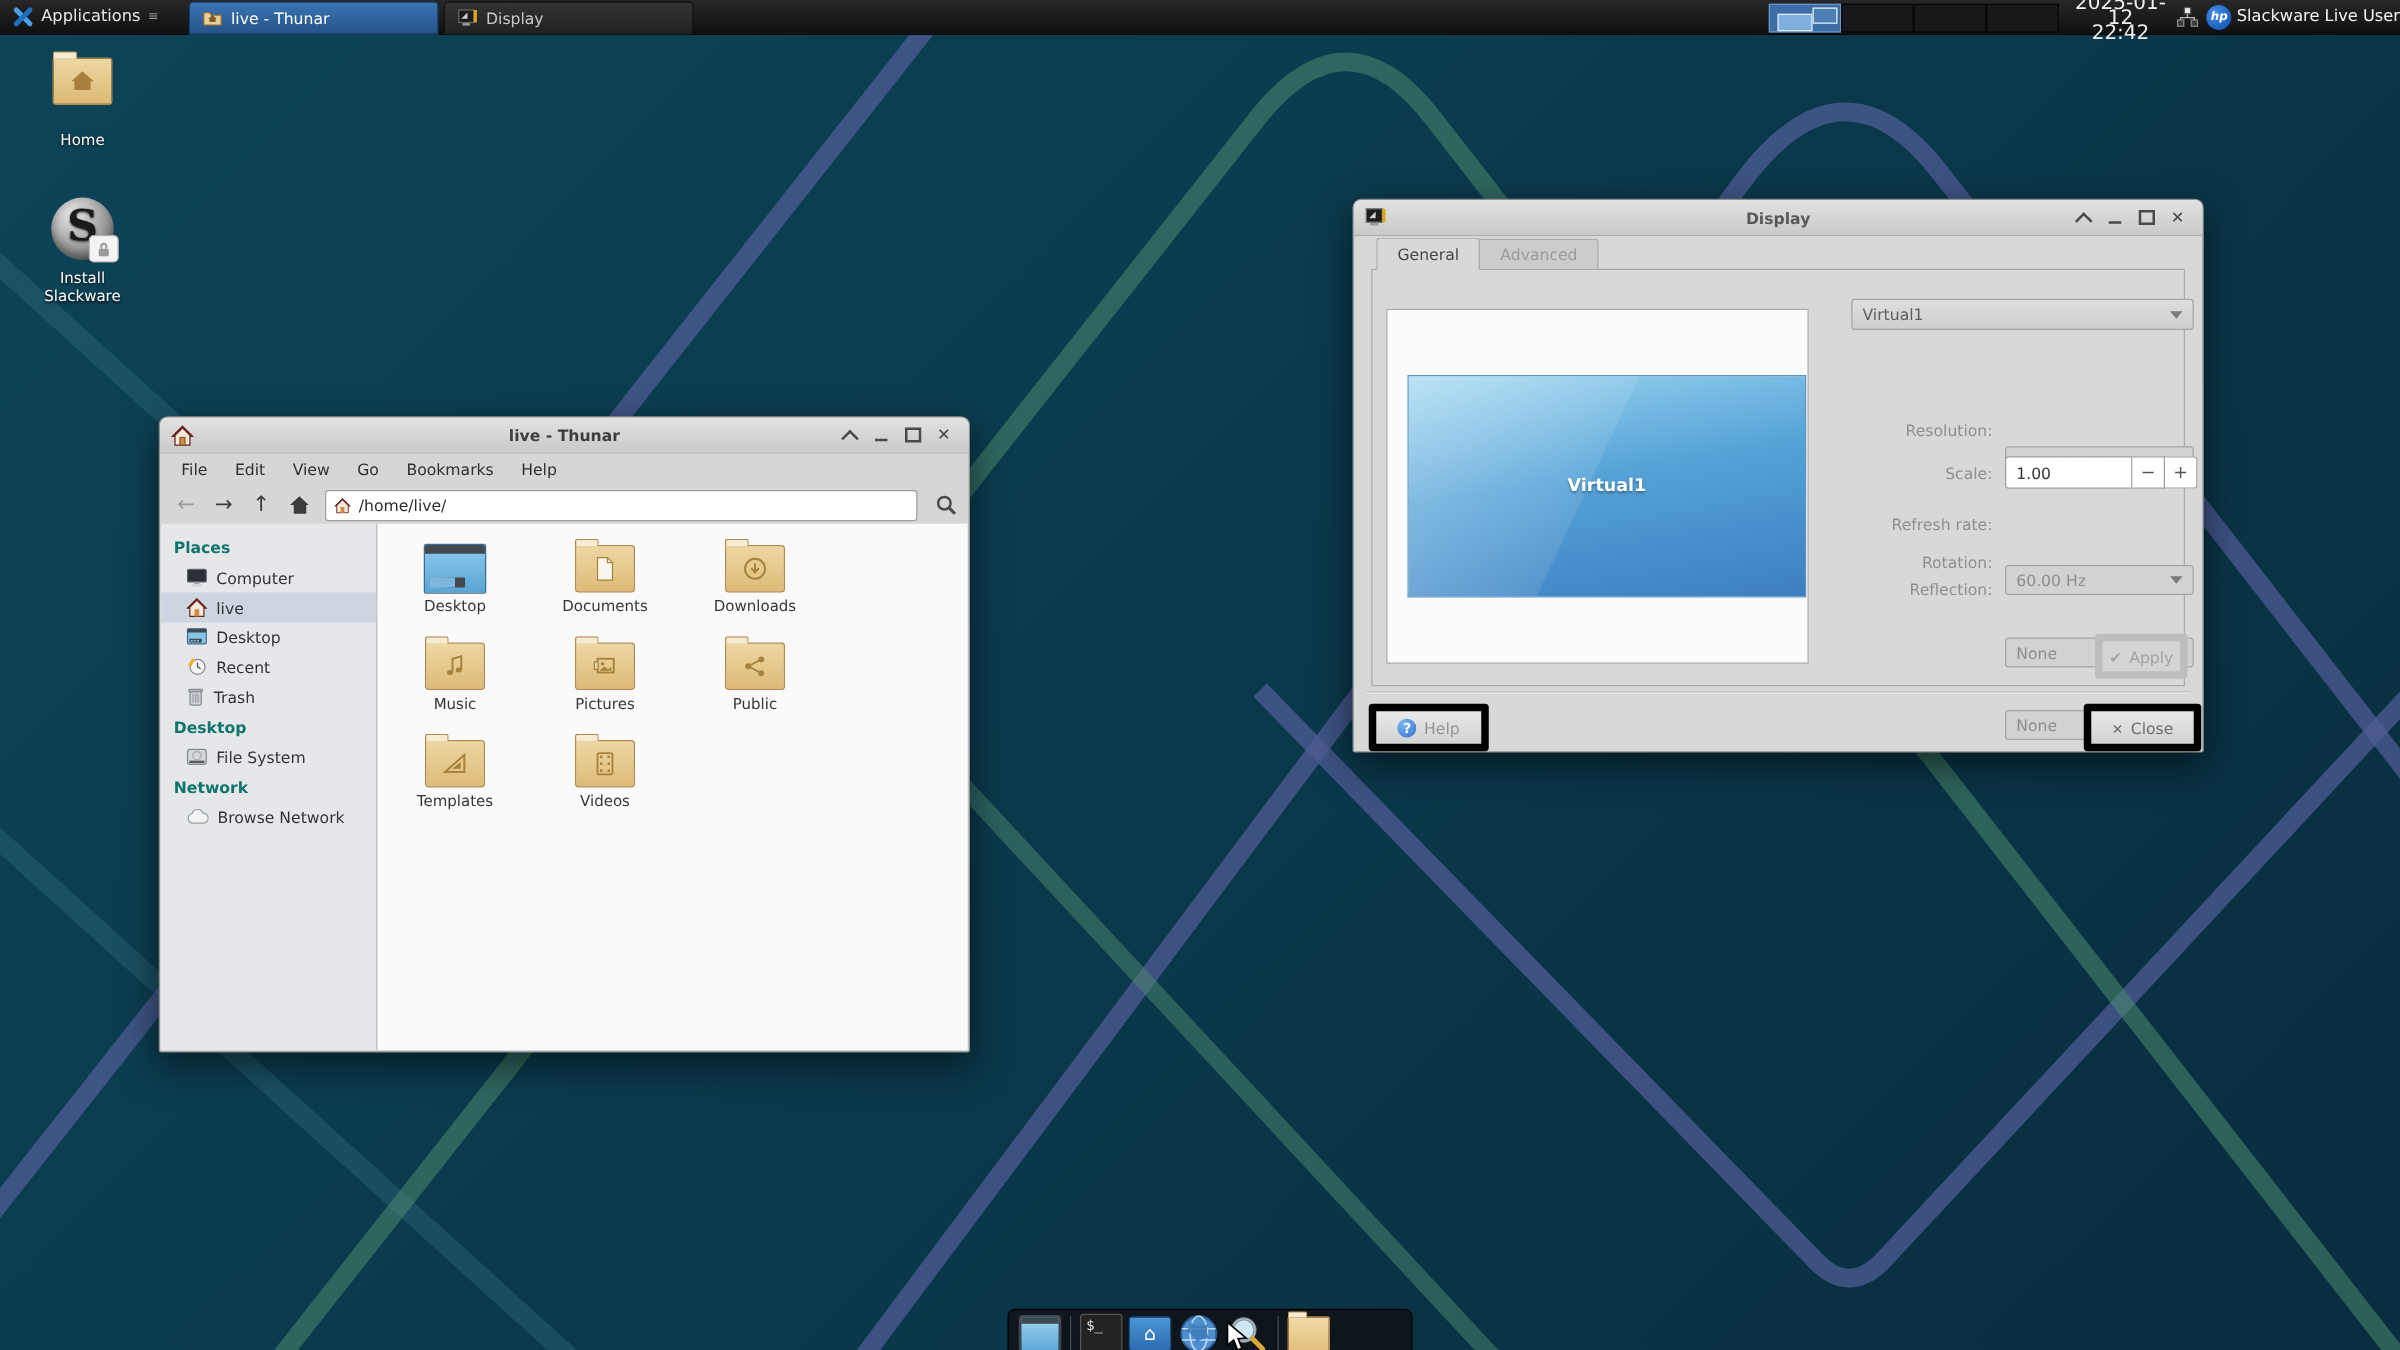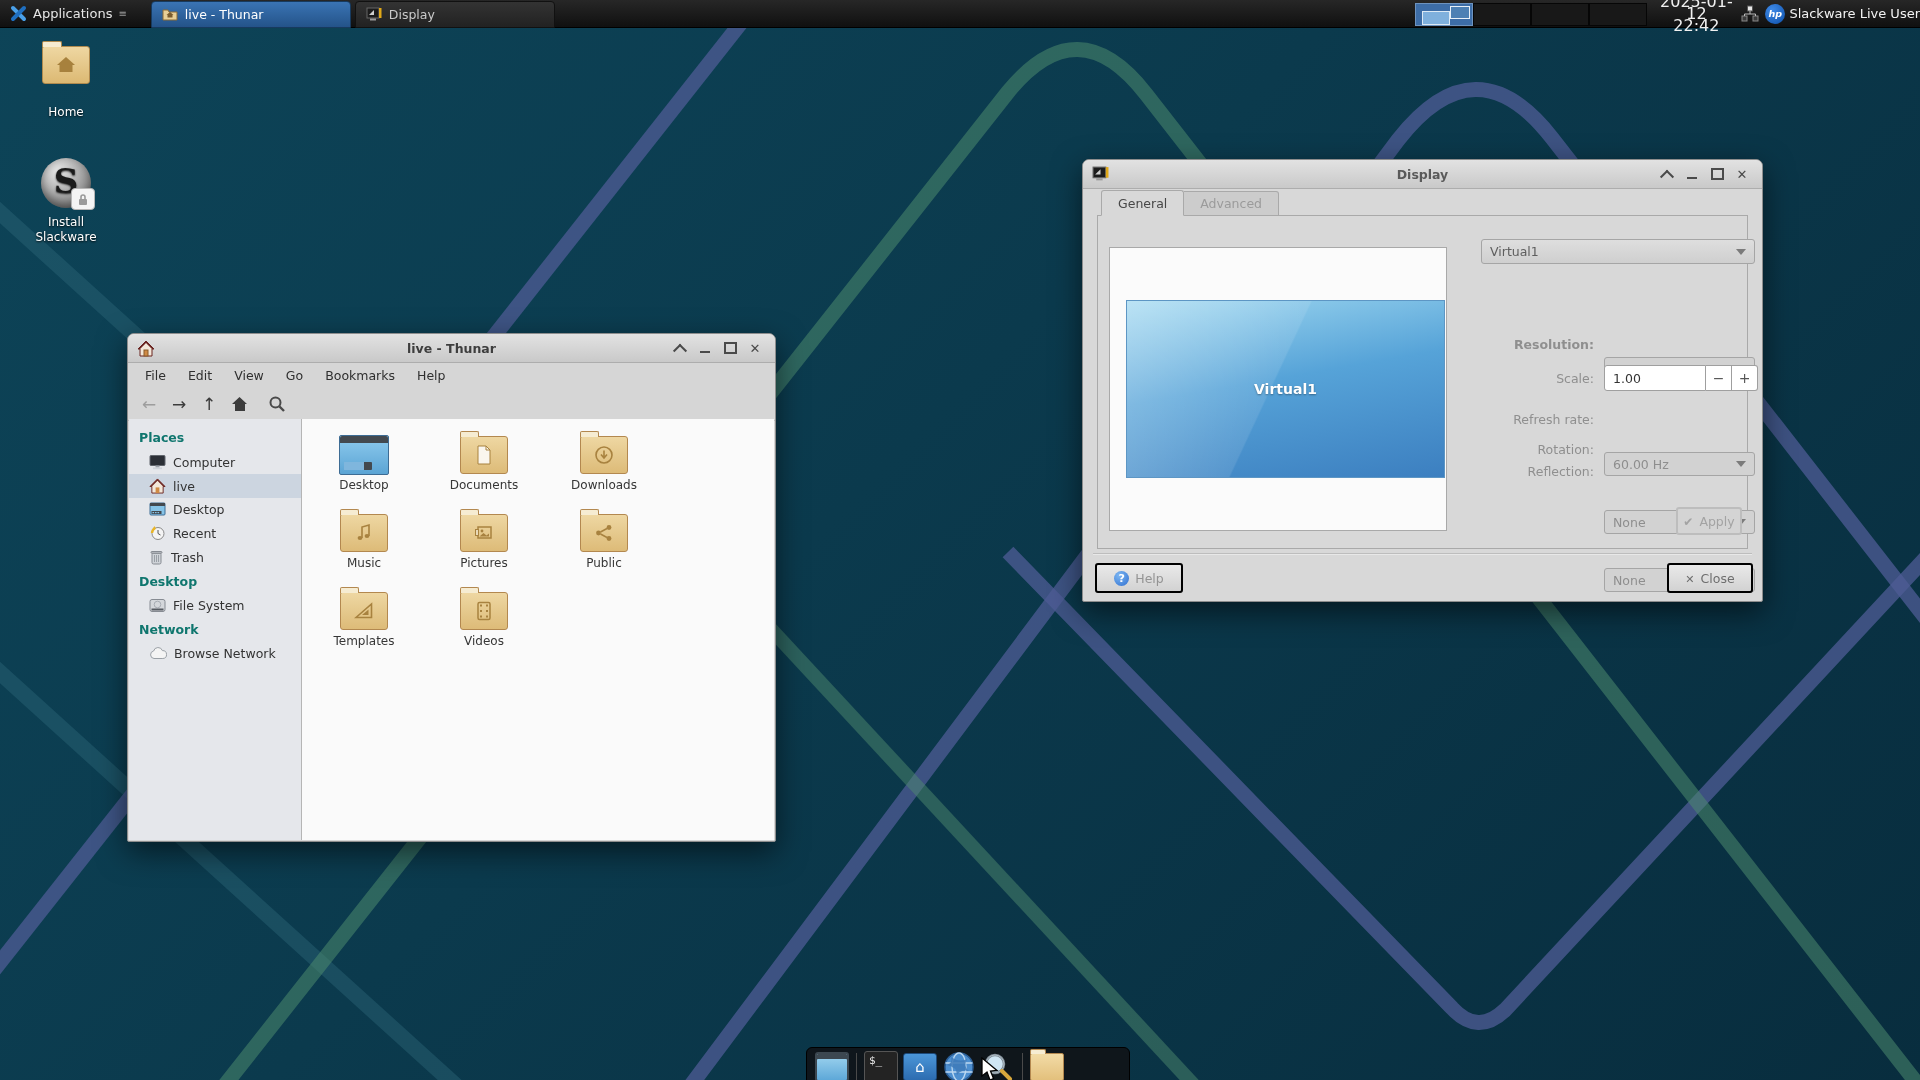--- a/index.html
+++ b/index.html
@@ -100,21 +100,21 @@
   .drop.disabled{background:#d2d2d2;color:#8e8e8e;}
   .drop .arrow{margin-left:auto;width:0;height:0;border-left:5px solid transparent;border-right:5px solid transparent;border-top:6px solid #7b7b7b;}
   .drop .extra{margin-left:auto;color:#b0b0b0;padding-right:8px;}
   .drop .extra + .arrow{margin-left:0;}
   .fieldlabel{position:absolute;font-size:12.5px;color:#8f8f8f;text-align:right;width:110px;}
   #scale-box{position:absolute;display:flex;}
   #scale-val{width:84px;height:24px;background:#fff;border:1px solid #9f9f9f;border-radius:3px 0 0 3px;
     font-size:12.5px;color:#333;display:flex;align-items:center;padding:0 8px;}
   .spinbtn{width:25px;height:24px;background:#fff;border:1px solid #9f9f9f;border-left:none;display:flex;align-items:center;justify-content:center;color:#555;font-size:14px;}
   .spinbtn.plus{border-radius:0 3px 3px 0;}
-  .gbtn{background:linear-gradient(#e9e9e9,#d2d2d2);border:2px solid #000000;border-radius:3px;
+  .gbtn{background:linear-gradient(#e9e9e9,#d2d2d2);border:6px solid #000000;border-radius:3px;
     display:flex;align-items:center;justify-content:center;gap:6px;font-size:12.5px;color:#6e6e6e;}
   .gbtn.disabled{background:#d4d4d4;color:#a3a3a3;border-color:#bdbdbd;}
   #dlg-sep{position:absolute;left:10px;right:10px;top:393px;height:0;border-top:1px solid #bdbdbd;border-bottom:1px solid #e8e8e8;}
   .help-q{width:15px;height:15px;border-radius:50%;background:radial-gradient(circle at 35% 30%,#7db7f2,#2f6fd0);
     color:#fff;font-size:11px;font-weight:bold;display:flex;align-items:center;justify-content:center;}
   .close-x::before{content:"✕";font-weight:bold;font-size:11px;color:#6e6e6e;}
   .apply-check::before{content:"✔";font-size:12px;color:#a3a3a3;}
   
   #dock{left:806px;top:1047px;width:306px;height:40px;background:rgba(16,18,22,.88);border:1px solid #000;
     border-radius:6px 6px 0 0;display:flex;align-items:flex-start;gap:5px;padding:4px 8px 0;z-index:60;}
@@ -248,20 +248,28 @@
 
     <div id="toolbar">
       <div class="toolbtn disabled">←</div>
       <div class="toolbtn">→</div>
       <div class="toolbtn">↑</div>
       <div class="toolbtn">
         <svg width="17" height="16" viewBox="0 0 17 16">
             <path d="M8.5 1 L16 8 h-2 v7 h-10 v-7 H1 Z" fill="#3c3c3c"></path>
           </svg>
       </div>
+      <div id="pathbar">
+        <svg width="14" height="13" viewBox="0 0 18 17">
+          <path d="M9 1 L17 9 h-2 v7 h-12 v-7 H1 Z" fill="#f3e8da" stroke="#6b2420"></path>
+          <path d="M9 1 L17 9 h-2 L9 3 L3 9 H1 Z" fill="#6b2420"></path>
+          <rect x="7" y="10" width="4" height="6" fill="#cf8a45"></rect>
+        </svg>
+        <span>/home/live/</span>
+      </div>
       <div id="search-btn">
         <svg width="18" height="18" viewBox="0 0 18 18">
           <circle cx="7.5" cy="7.5" r="5" fill="none" stroke="#4a4a4a" stroke-width="2"></circle>
           <line x1="11.5" y1="11.5" x2="16" y2="16" stroke="#4a4a4a" stroke-width="2.4"></line>
         </svg>
       </div>
     </div>
 
     <div id="thunar-body">
       <div id="sidebar">
@@ -443,21 +451,21 @@
         <div id="monitor">
           <span>Virtual1</span>
         </div>
       </div>
 
       <div class="drop abs" style="left:383px;top:23px;width:256px;height:23px;">
         <span>Virtual1</span>
         <span class="arrow"></span>
       </div>
 
-      <div class="fieldlabel abs" style="left:386px;top:121px;font-weight:bold;">Resolution:</div>
+      <div class="fieldlabel abs" style="left:386px;top:121px;">Resolution:</div>
       <div class="drop disabled abs" style="left:506px;top:116px;width:133px;height:22px;">
         <span>1920x1080</span>
         <span class="extra">16:9</span>
         <span class="arrow"></span>
       </div>
 
       <div class="fieldlabel abs" style="left:386px;top:155px;">Scale:</div>
       <div id="scale-box" class="abs" style="left:506px;top:149px;">
         <div id="scale-val">1.00</div>
         <div class="spinbtn">−</div>

